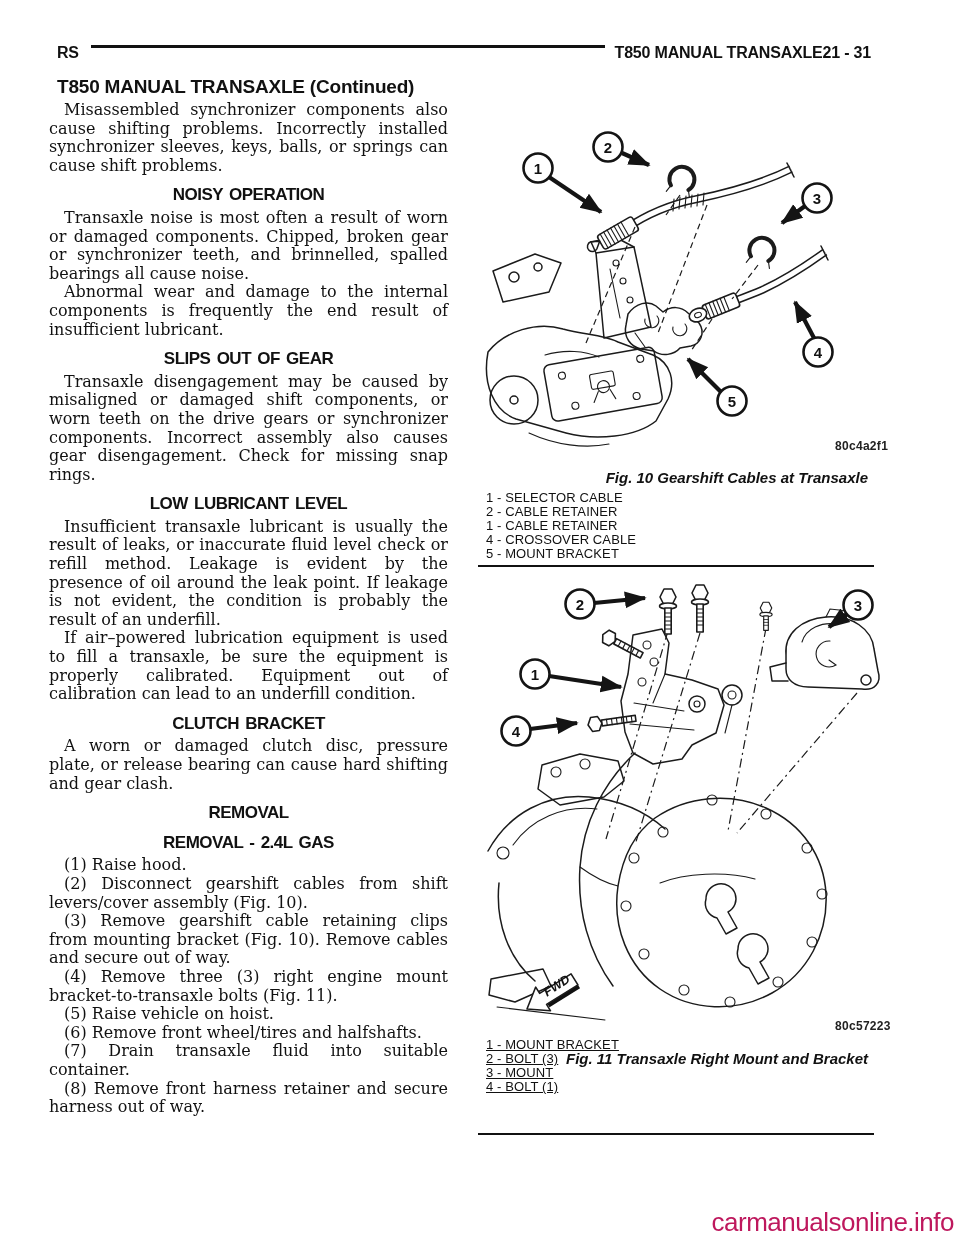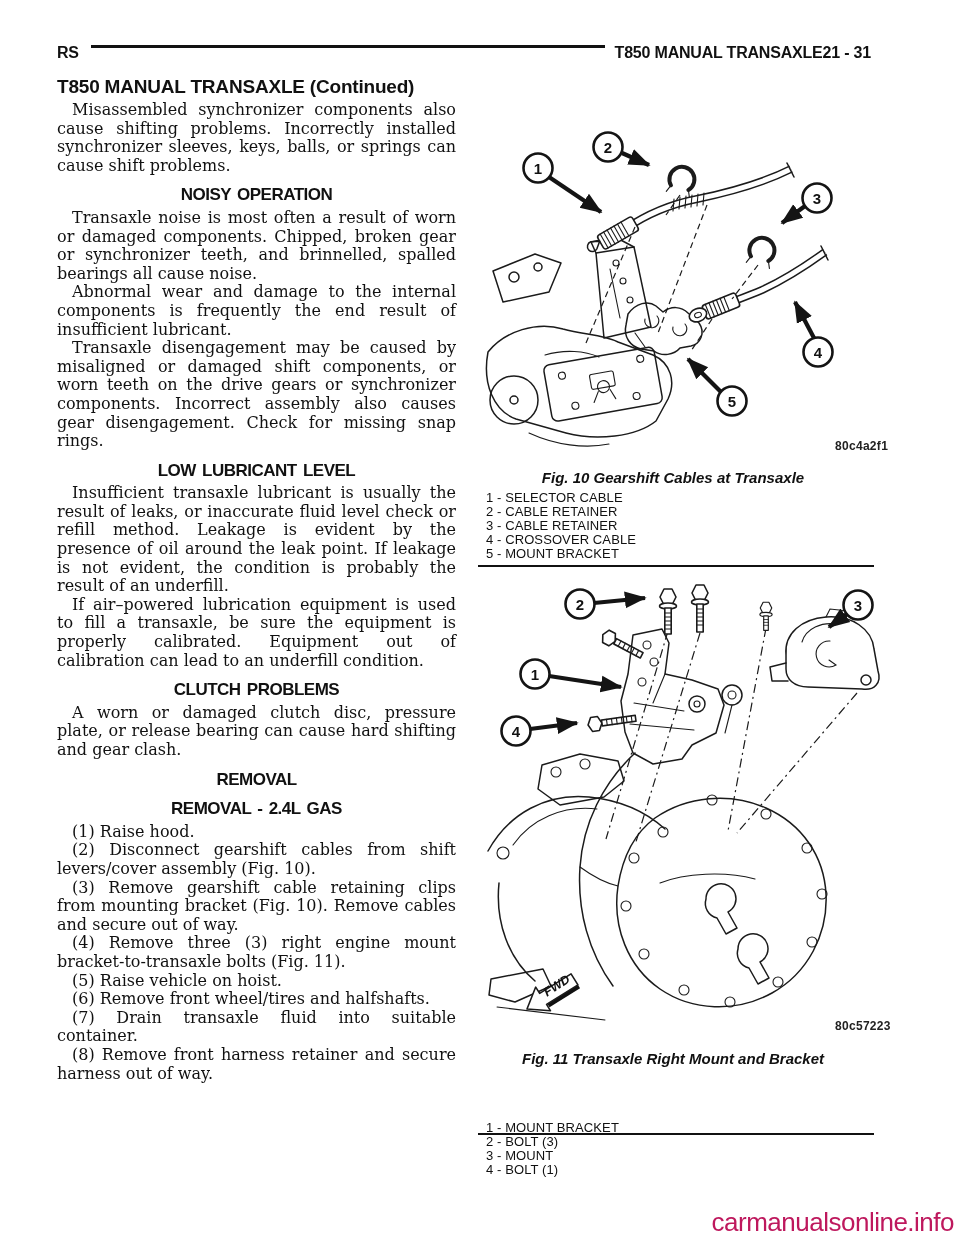--- a/index.html
+++ b/index.html
@@ -6,35 +6,35 @@
   .page{position:relative;width:960px;height:1242px;background:#ffffff;overflow:hidden;
         font-family:"DejaVu Serif",serif;color:#111;}
   
   .hdr{position:absolute;left:57px;top:44px;width:814px;display:flex;align-items:flex-start;
        font-family:"Liberation Sans",sans-serif;font-weight:bold;font-size:16px;letter-spacing:-0.2px;}
   .hdr-rule{flex:1;height:3px;background:#111;margin:1px 10px 0 12px;}
   .hdr-page{white-space:nowrap;}
   .continued{position:absolute;left:57px;top:76px;font-family:"Liberation Sans",sans-serif;
              font-weight:bold;font-size:19px;letter-spacing:-0.2px;}
   
-  .col-left{position:absolute;left:57px;top:101px;width:399px;font-size:16px;line-height:18.6px;
+  .col-left{position:absolute;left:49px;top:101px;width:399px;font-size:16px;line-height:18.6px;
             text-align:justify;hyphens:auto;-webkit-hyphens:auto;}
   .col-left p{margin:0;text-indent:15px;}
   .col-left h3{font-family:"Liberation Sans",sans-serif;font-size:17px;letter-spacing:-0.5px;
                word-spacing:2px;margin:11px 0 4px 0;text-align:center;font-weight:bold;}
   
   .col-right{position:absolute;left:485px;top:0;width:460px;height:1242px;}
   .fig-svg{position:absolute;left:0;}
   #fig10{top:103px;} #fig11{top:583px;}
-  .fig-caption{position:absolute;left:-7px;width:390px;text-align:center;
+  .fig-caption{position:absolute;left:-7px;width:390px;text-align:right;
                font-family:"Liberation Sans",sans-serif;font-weight:bold;font-style:italic;font-size:15px;}
   #cap10{top:469px;} #cap11{top:1050px;}
   .fig-legend{position:absolute;left:1px;font-family:"Liberation Sans",sans-serif;
               font-size:13px;line-height:14px;letter-spacing:0.1px;}
-  #leg10{top:491px;} #leg11{top:1121px;}
+  #leg10{top:491px;} #leg11{top:1038px;text-decoration:underline;}
   .fig-rule{position:absolute;left:-7px;width:396px;border-top:2px solid #111;}
   #rule10{top:565px;} #rule11{top:1133px;}
   .watermark{position:absolute;right:6px;top:1207px;font-family:"Liberation Sans",sans-serif;
              font-size:26px;letter-spacing:-0.5px;color:#be185d;}
   
   .ln{fill:none;stroke:#1b1b1b;stroke-width:1.5;stroke-linecap:round;stroke-linejoin:round;}
   .lnt{fill:none;stroke:#1b1b1b;stroke-width:1.1;stroke-linecap:round;}
   .wf{fill:#fff;stroke:#1b1b1b;stroke-width:1.6;stroke-linejoin:round;}
   .cable-o{fill:none;stroke:#1b1b1b;stroke-width:8;}
   .cable-i{fill:none;stroke:#fff;stroke-width:5;}
@@ -61,27 +61,28 @@
 
   <div class="continued">T850 MANUAL TRANSAXLE (Continued)</div>
 
   <div class="col-left">
     <p>Misassembled synchronizer components also cause shifting problems. Incorrectly installed synchronizer sleeves, keys, balls, or springs can cause shift problems.</p>
 
     <h3>NOISY OPERATION</h3>
     <p>Transaxle noise is most often a result of worn or damaged components. Chipped, broken gear or synchronizer teeth, and brinnelled, spalled bearings all cause noise.</p>
     <p>Abnormal wear and damage to the internal components is frequently the end result of insufficient lubricant.</p>
 
+    <h3>SLIPS OUT OF GEAR</h3>
     <p>Transaxle disengagement may be caused by misaligned or damaged shift components, or worn teeth on the drive gears or synchronizer components. Incorrect assembly also causes gear disengagement. Check for missing snap rings.</p>
 
     <h3>LOW LUBRICANT LEVEL</h3>
     <p>Insufficient transaxle lubricant is usually the result of leaks, or inaccurate fluid level check or refill method. Leakage is evident by the presence of oil around the leak point. If leakage is not evident, the condition is probably the result of an underfill.</p>
     <p>If air–powered lubrication equipment is used to fill a transaxle, be sure the equipment is properly calibrated. Equipment out of calibration can lead to an underfill condition.</p>
 
-    <h3>CLUTCH PROBLEMS</h3>
+    <h3>CLUTCH BRACKET</h3>
     <p>A worn or damaged clutch disc, pressure plate, or release bearing can cause hard shifting and gear clash.</p>
 
     <h3>REMOVAL</h3>
 
     <h3>REMOVAL - 2.4L GAS</h3>
     <p>(1) Raise hood.</p>
     <p>(2) Disconnect gearshift cables from shift levers/cover assembly (Fig. 10).</p>
     <p>(3) Remove gearshift cable retaining clips from mounting bracket (Fig. 10). Remove cables and secure out of way.</p>
     <p>(4) Remove three (3) right engine mount bracket-to-transaxle bolts (Fig. 11).</p>
     <p>(5) Raise vehicle on hoist.</p>
@@ -197,21 +198,21 @@
         <text class="callout-t" x="247" y="303.5">5</text>
       </g>
 
       <text class="code-t" x="350" y="347">80c4a2f1</text>
     </svg>
 
     <div id="cap10" class="fig-caption">Fig. 10 Gearshift Cables at Transaxle</div>
     <div id="leg10" class="fig-legend">
       <div>1 - SELECTOR CABLE</div>
       <div>2 - CABLE RETAINER</div>
-      <div>3 - CABLE RETAINER</div>
+      <div>1 - CABLE RETAINER</div>
       <div>4 - CROSSOVER CABLE</div>
       <div>5 - MOUNT BRACKET</div>
     </div>
     <div id="rule10" class="fig-rule"></div>
 
     <svg id="fig11" class="fig-svg" width="460" height="452" viewBox="0 0 460 452">
 
       <path class="dashdot" d="M183,48 L121,256"></path>
       <path class="dashdot" d="M215,50 L150,262"></path>
       <path class="dashdot" d="M281,45 L243,248"></path>

